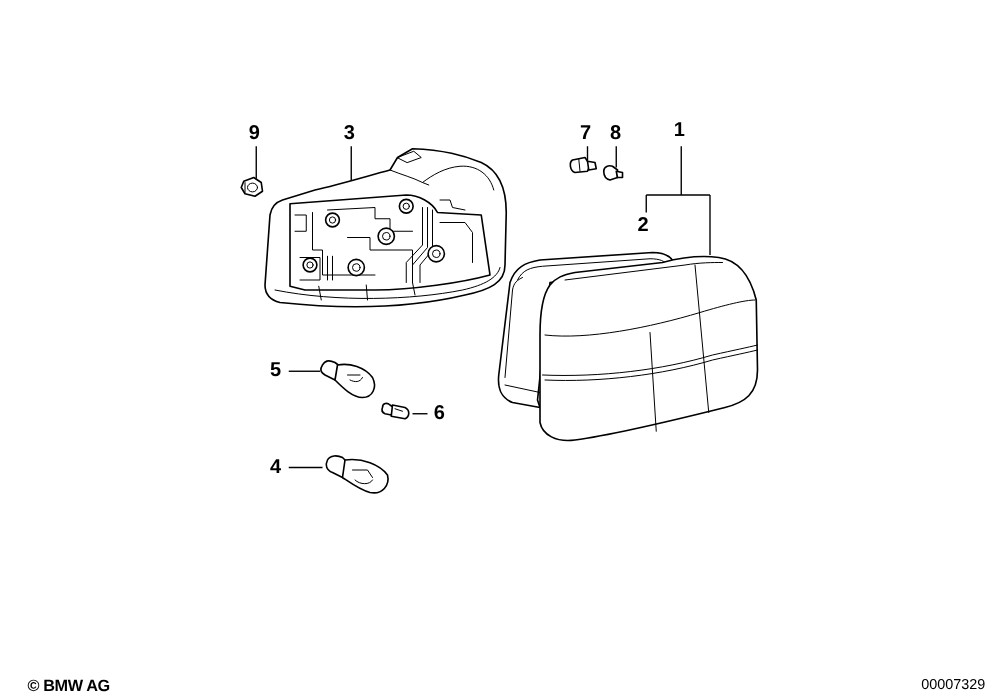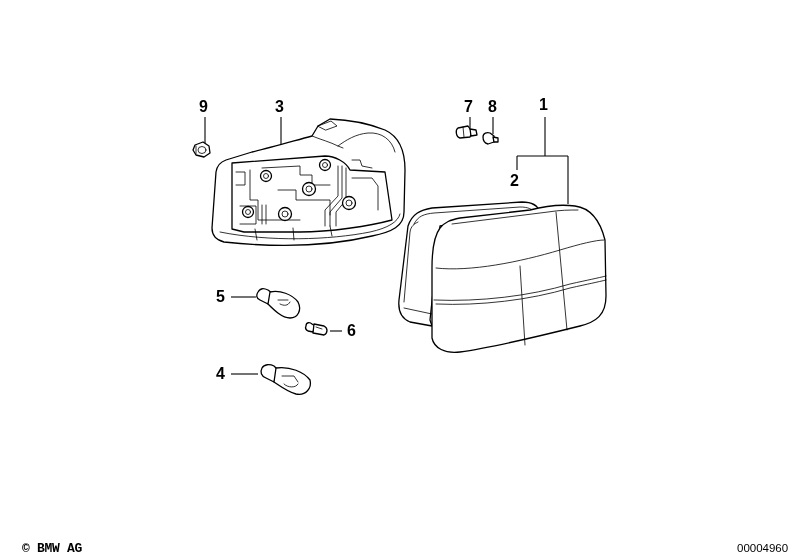--- a/index.html
+++ b/index.html
@@ -3,21 +3,21 @@
   <meta charset="utf-8">
   <style>
     html, body { margin: 0; padding: 0; background: #ffffff; }
     body { width: 799px; height: 559px; position: relative; overflow: hidden;
            font-family: "Liberation Sans", sans-serif; }
     #canvas { position: absolute; left: 0; top: 0; width: 799px; height: 559px; }
     .callout { position: absolute; font-family: "Liberation Sans", sans-serif;
                font-weight: bold; font-size: 16px; color: #000; line-height: 16px; }
     .copyright { position: absolute; left: 22px; top: 541px; font-size: 13px;
                  font-weight: bold; letter-spacing: -0.3px; color: #000;
-                 font-family: Liberation Mono, monospace; }
+                 font-family: Liberation Sans, sans-serif; }
     .docnum { position: absolute; left: 737px; top: 542px; font-size: 11.5px; color: #000;
               font-family: "Liberation Sans", sans-serif; }
     svg .ln { fill: none; stroke: #000; stroke-width: 1.3; stroke-linejoin: round; stroke-linecap: round; }
     svg .thin { fill: none; stroke: #000; stroke-width: 0.8; stroke-linejoin: round; stroke-linecap: round; }
     svg .leader { fill: none; stroke: #000; stroke-width: 1.1; }
     svg .fillw { fill: #fff; }
   </style>
 </head>
 <body>
 
@@ -146,13 +146,13 @@
 <div class="callout" style="left:275px; top:99px;">3</div>
 <div class="callout" style="left:464px; top:99px;">7</div>
 <div class="callout" style="left:488px; top:99px;">8</div>
 <div class="callout" style="left:539px; top:97px;">1</div>
 <div class="callout" style="left:510px; top:173px;">2</div>
 <div class="callout" style="left:216px; top:289px;">5</div>
 <div class="callout" style="left:347px; top:323px;">6</div>
 <div class="callout" style="left:216px; top:366px;">4</div>
 
 <div class="copyright">© BMW AG</div>
-<div class="docnum">00004960</div>
+<div class="docnum">00007329</div>
 
 </body></html>

